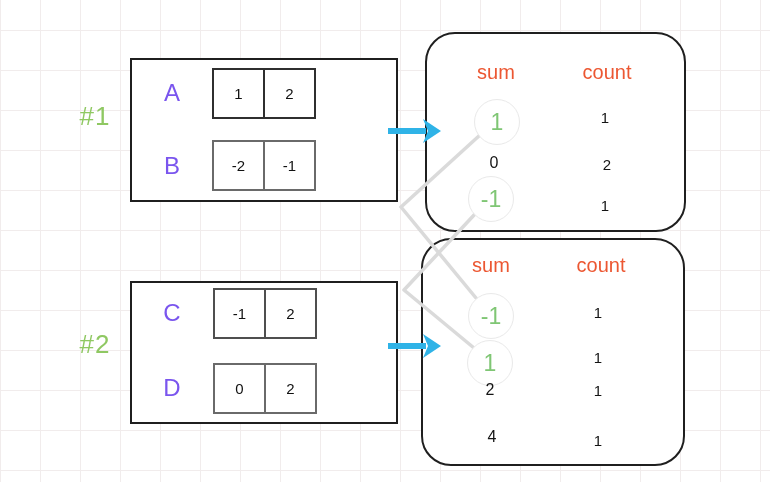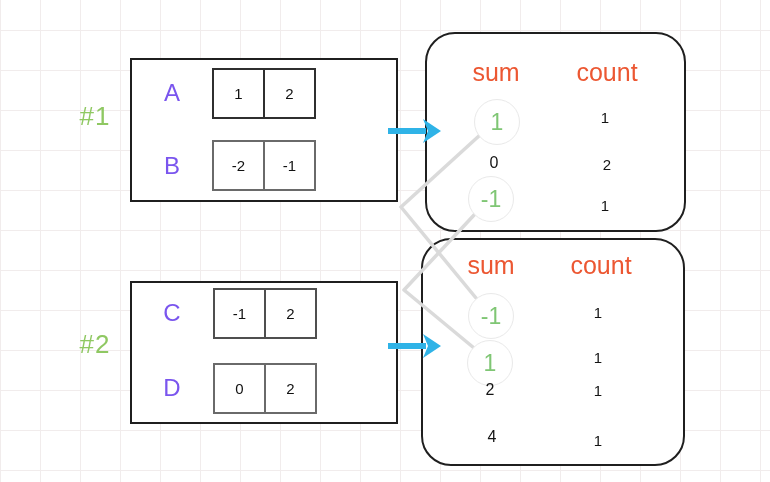--- a/index.html
+++ b/index.html
@@ -20,21 +20,21 @@
   .cells{position:absolute;display:flex;background:#fff;}
   .cell{width:49px;height:47px;display:flex;align-items:center;justify-content:center;
         font-size:15px;color:#111;}
   .cells.b-dark{border:2px solid #2f2f2f;}
   .cells.b-dark .cell + .cell{border-left:2px solid #2f2f2f;}
   .cells.b-mid{border:2px solid #4f4f4f;}
   .cells.b-mid .cell + .cell{border-left:2px solid #4f4f4f;}
   .cells.b-gray{border:2px solid #6a6a6a;}
   .cells.b-gray .cell + .cell{border-left:2px solid #6a6a6a;}
   .round-box{position:absolute;background:#fff;border:2px solid #1f1f1f;border-radius:30px;}
-  .th{color:#ec5732;font-size:25px;}
+  .th{color:#ec5732;font-size:20px;}
   .sum-circle{position:absolute;width:44px;height:44px;border-radius:50%;
       background:#fff;border:1.5px solid #e9e9e9;display:flex;align-items:center;
       justify-content:center;color:#7fc674;font-size:23px;z-index:4;}
   .sum-plain{color:#141414;font-size:16px;z-index:4;}
   .cnt{color:#141414;font-size:15px;z-index:4;}
   .overlay{position:absolute;left:0;top:0;z-index:3;pointer-events:none;}
   .layer1{z-index:1;} .layer4{z-index:4;}
 </style>
 </head>
 <body>

